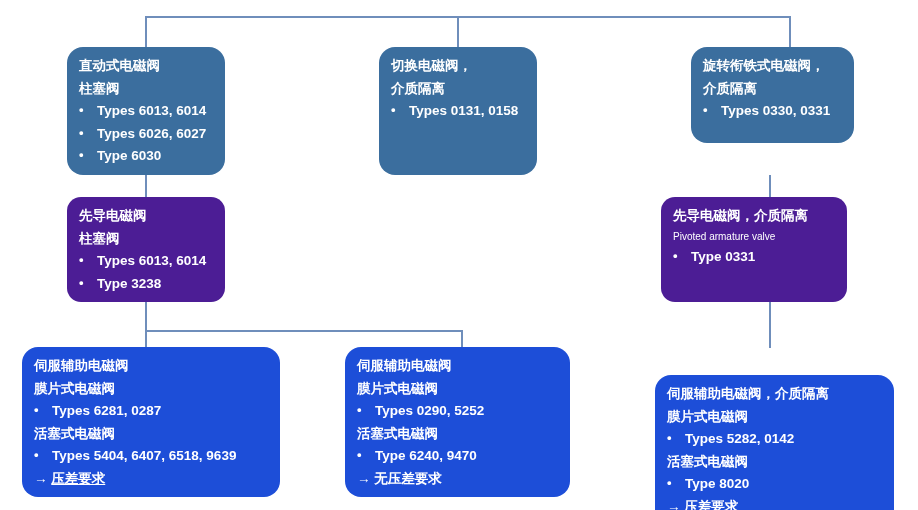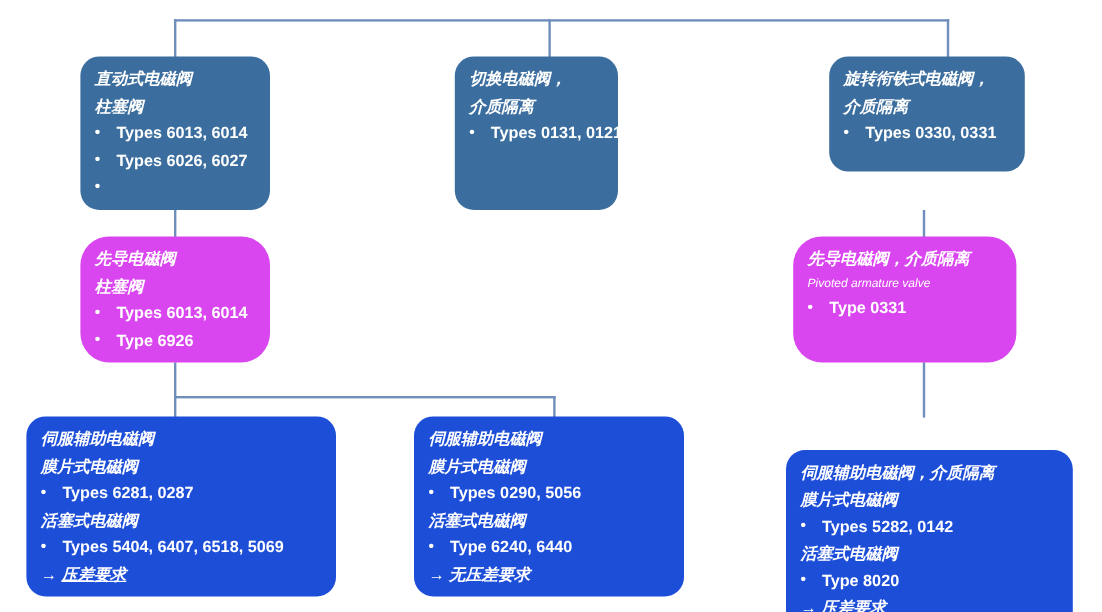--- a/index.html
+++ b/index.html
@@ -29,30 +29,29 @@
   
   .box {
     position: absolute;
     box-sizing: border-box;
     border-radius: 14px;
     color: #ffffff;
     padding: 10px 12px 8px 12px;
     line-height: 1.30;
   }
   .box.tier1 { background: #3b6e9e; border-radius: 16px; }
-  .box.tier2 { background: #d946ef; border-radius: 24px; }
+  .box.tier2 { background: #4c1d95; border-radius: 14px; }
   .box.tier3 { background: #1d4ed8; border-radius: 16px; }
 
   .b-line {
     font-weight: bold;
     font-size: 13.5px;
     letter-spacing: 0px;
     margin: 0 0 5px 0;
     white-space: nowrap;
-    font-style: italic;
   }
   .b-line.sub {
     font-weight: normal;
     font-size: 10px;
   }
   .b-line.arrow {
     margin-top: 1px;
   }
   .b-line.arrow .uline {
     text-decoration: underline;
@@ -69,21 +68,21 @@
     width: 18px;
     flex: 0 0 18px;
     text-align: left;
     font-size: 13px;
     line-height: 1.30;
   }
   .bullet-row .btxt { flex: 1 1 auto; }
 
   
   #box-direct    { left: 67px;  top: 47px;  width: 158px; height: 128px; }
-  #box-switching { left: 379px; top: 47px;  width: 136px; height: 128px; }
+  #box-switching { left: 379px; top: 47px;  width: 158px; height: 128px; }
   #box-rotary    { left: 691px; top: 47px;  width: 163px; height: 96px; }
 
   
   #box-pilot-plunger { left: 67px;  top: 197px; width: 158px; height: 105px; }
   #box-pilot-sep     { left: 661px; top: 197px; width: 186px; height: 105px; }
 
   
   #box-servo-left   { left: 22px;  top: 347px; width: 258px; height: 150px; }
   #box-servo-mid    { left: 345px; top: 347px; width: 225px; height: 150px; }
   #box-servo-right  { left: 655px; top: 347px; width: 239px; height: 150px; margin-top: 28px; }
@@ -112,29 +111,30 @@
     <div class="bullet-row">
       <span class="dot">•</span>
       <span class="btxt">Types 6013, 6014</span>
     </div>
     <div class="bullet-row">
       <span class="dot">•</span>
       <span class="btxt">Types 6026, 6027</span>
     </div>
     <div class="bullet-row">
       <span class="dot">•</span>
+      <span class="btxt">Type 6030</span>
     </div>
   </div>
 
   <div class="box tier1" id="box-switching">
     <div class="b-line">切换电磁阀，</div>
     <div class="b-line">介质隔离</div>
     <div class="bullet-row">
       <span class="dot">•</span>
-      <span class="btxt">Types 0131, 0121</span>
+      <span class="btxt">Types 0131, 0158</span>
     </div>
   </div>
 
   <div class="box tier1" id="box-rotary">
     <div class="b-line">旋转衔铁式电磁阀，</div>
     <div class="b-line">介质隔离</div>
     <div class="bullet-row">
       <span class="dot">•</span>
       <span class="btxt">Types 0330, 0331</span>
     </div>
@@ -142,21 +142,21 @@
 
   <div class="box tier2" id="box-pilot-plunger">
     <div class="b-line">先导电磁阀</div>
     <div class="b-line">柱塞阀</div>
     <div class="bullet-row">
       <span class="dot">•</span>
       <span class="btxt">Types 6013, 6014</span>
     </div>
     <div class="bullet-row">
       <span class="dot">•</span>
-      <span class="btxt">Type 6926</span>
+      <span class="btxt">Type 3238</span>
     </div>
   </div>
 
   <div class="box tier2" id="box-pilot-sep">
     <div class="b-line">先导电磁阀，介质隔离</div>
     <div class="b-line sub">Pivoted armature valve</div>
     <div class="bullet-row">
       <span class="dot">•</span>
       <span class="btxt">Type 0331</span>
     </div>
@@ -165,39 +165,39 @@
   <div class="box tier3" id="box-servo-left">
     <div class="b-line">伺服辅助电磁阀</div>
     <div class="b-line">膜片式电磁阀</div>
     <div class="bullet-row">
       <span class="dot">•</span>
       <span class="btxt">Types 6281, 0287</span>
     </div>
     <div class="b-line">活塞式电磁阀</div>
     <div class="bullet-row">
       <span class="dot">•</span>
-      <span class="btxt">Types 5404, 6407, 6518, 5069</span>
+      <span class="btxt">Types 5404, 6407, 6518, 9639</span>
     </div>
     <div class="b-line arrow">
       <span>→</span>
       <span class="uline">压差要求</span>
     </div>
   </div>
 
   <div class="box tier3" id="box-servo-mid">
     <div class="b-line">伺服辅助电磁阀</div>
     <div class="b-line">膜片式电磁阀</div>
     <div class="bullet-row">
       <span class="dot">•</span>
-      <span class="btxt">Types 0290, 5056</span>
+      <span class="btxt">Types 0290, 5252</span>
     </div>
     <div class="b-line">活塞式电磁阀</div>
     <div class="bullet-row">
       <span class="dot">•</span>
-      <span class="btxt">Type 6240, 6440</span>
+      <span class="btxt">Type 6240, 9470</span>
     </div>
     <div class="b-line arrow">
       <span>→</span>
       <span>无压差要求</span>
     </div>
   </div>
 
   <div class="box tier3" id="box-servo-right">
     <div class="b-line">伺服辅助电磁阀，介质隔离</div>
     <div class="b-line">膜片式电磁阀</div>

